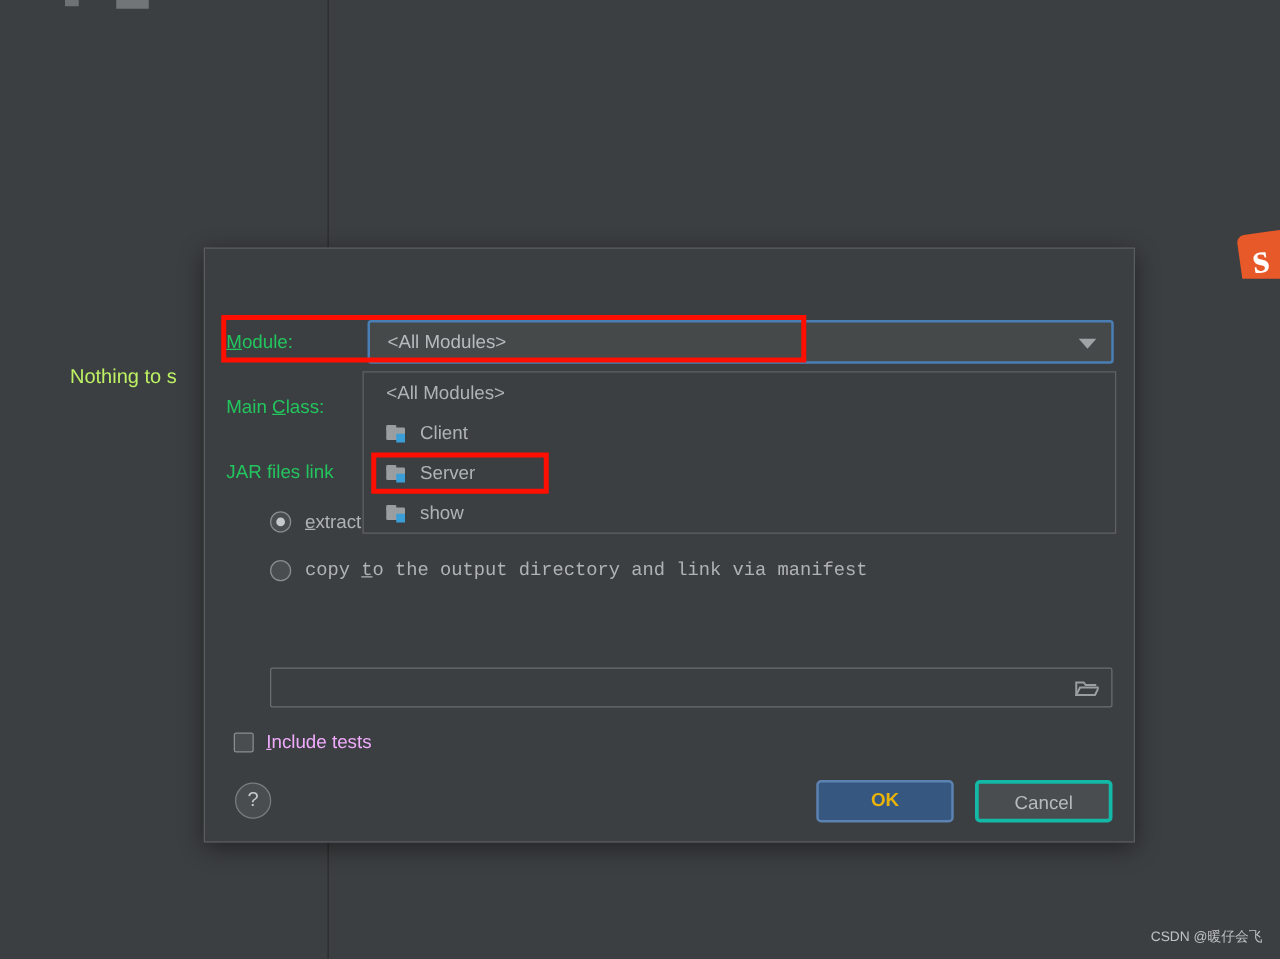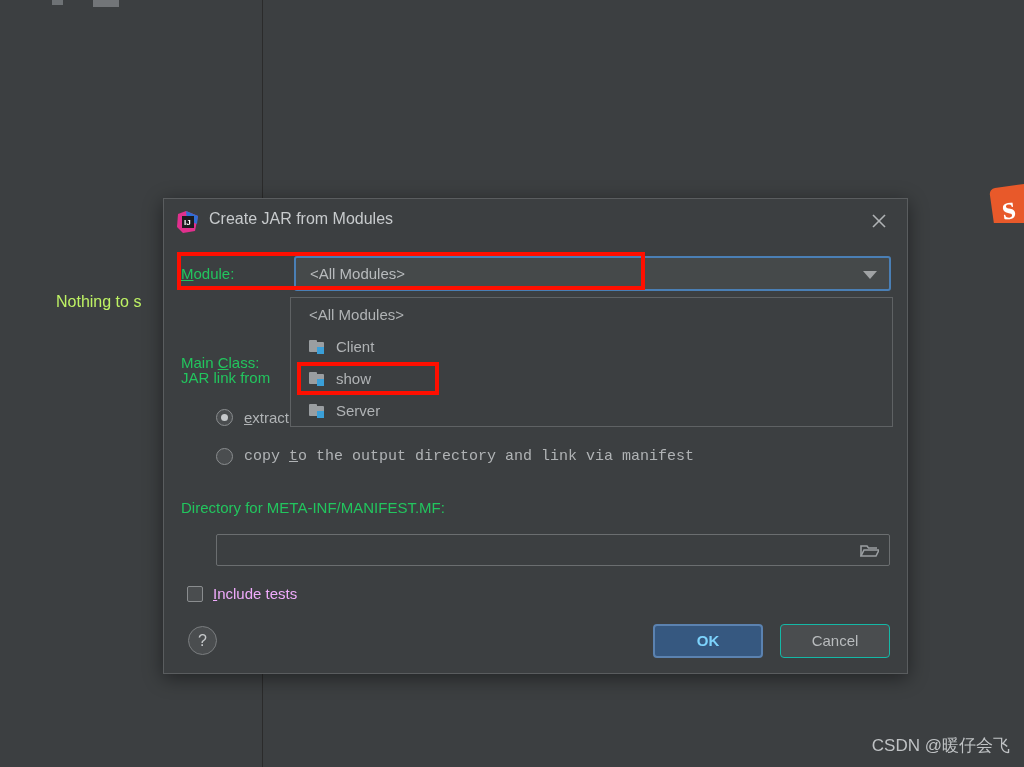--- a/index.html
+++ b/index.html
@@ -61,21 +61,21 @@
     font-size: 34px;
     font-weight: bold;
     color: #ffffff;
     font-family: "Liberation Serif", serif;
     transform: rotate(-8deg);
   }
 
   .watermark {
     position: absolute;
     right: 14px; bottom: 10px;
-    font-size: 17px;
+    font-size: 11px;
     color: #bfc2c4;
     white-space: nowrap;
   }
 
   
   .dialog {
     position: absolute;
     left: 163px; top: 198px;
     width: 745px; height: 476px;
     background: #3c3f41;
@@ -109,21 +109,21 @@
   
   .label {
     position: absolute;
     font-size: 15px;
     color: #22c55e;
     white-space: nowrap;
   }
   .label u { text-decoration: underline; }
 
   .label-module   { left: 17px; top: 66px; }
-  .label-mainclass{ left: 17px; top: 118px; margin-top: 37px; }
+  .label-mainclass{ left: 17px; top: 118px; }
   .label-jarfiles { left: 17px; top: 170px; }
   .label-metainf  { left: 17px; top: 300px; }
 
   
   .combo {
     position: absolute;
     left: 130px; top: 57px;
     width: 597px; height: 35px;
     background: #45494a;
     border: 2px solid #4a7fb5;
@@ -234,33 +234,33 @@
     line-height: 27px;
     cursor: pointer;
   }
   .btn-ok {
     position: absolute;
     left: 489px; top: 425px;
     width: 110px; height: 34px;
     background: #365880;
     border: 2px solid #5b82b0;
     border-radius: 4px;
-    color: #7dd3fc;
+    color: #eab308;
     font-size: 15px;
     font-weight: bold;
     line-height: 30px;
     text-align: center;
     cursor: pointer;
   }
   .btn-cancel {
     position: absolute;
     left: 616px; top: 425px;
     width: 110px; height: 34px;
     background: #4a4d4f;
-    border: 1px solid #14b8a6;
+    border: 3px solid #14b8a6;
     border-radius: 4px;
     color: #b8bbbd;
     font-size: 15px;
     line-height: 32px;
     text-align: center;
     cursor: pointer;
   }
 
   
   .dropdown {
@@ -334,59 +334,41 @@
 
   <div class="bg-orange-icon">
     <div class="shape"></div>
     <div class="glyph">s</div>
   </div>
 
   <div class="watermark">CSDN @暖仔会飞</div>
 
   <div class="dialog">
 
-    <div class="titlebar">
-      <div class="ij-logo">
-        <svg width="22" height="22" viewBox="0 0 22 22">
-          <path d="M1 3 L9 0 L21 5 L18 20 L6 22 L0 16 Z" fill="#e1308e"></path>
-          <path d="M9 0 L21 5 L20 13 L10 9 Z" fill="#2f6ed4"></path>
-          <rect x="5" y="5" width="12" height="12" fill="#1b1b1f"></rect>
-          <text x="7" y="14" font-family="Liberation Sans, sans-serif" font-size="8" font-weight="bold" fill="#ffffff">IJ</text>
-        </svg>
-      </div>
-      <div class="title-text">Create JAR from Modules</div>
-      <div class="close-btn">
-        <svg width="26" height="26" viewBox="0 0 26 26">
-          <line x1="7" y1="7" x2="19" y2="19" stroke="#b0b3b5" stroke-width="1.6"></line>
-          <line x1="19" y1="7" x2="7" y2="19" stroke="#b0b3b5" stroke-width="1.6"></line>
-        </svg>
-      </div>
-    </div>
 
     <div class="label label-module"><u>M</u>odule:</div>
     <div class="combo">
       <div class="combo-value">&lt;All Modules&gt;</div>
       <div class="combo-arrow"></div>
     </div>
 
     <div class="label label-mainclass">Main <u>C</u>lass:</div>
     <div class="mainclass-field"></div>
 
-    <div class="label label-jarfiles">JAR link from</div>
+    <div class="label label-jarfiles">JAR files link</div>
 
     <div class="radio-row r1">
       <div class="radio-circle checked"></div>
       <div class="radio-label"><u>e</u>xtract to the target JAR</div>
     </div>
     <div class="radio-row r2">
       <div class="radio-circle"></div>
       <div class="radio-label">copy <u>t</u>o the output directory and link via manifest</div>
     </div>
 
-    <div class="label label-metainf">Directory for META-INF/MANIFEST.MF:</div>
     <div class="path-field">
       <div class="folder-icon">
         <svg width="19" height="15" viewBox="0 0 19 15">
           <path d="M1 13 L1 3 L7 3 L8.5 5 L17 5" fill="none" stroke="#9a9ea1" stroke-width="1.6"></path>
           <path d="M1 13 L4 7 L19 7 L16 13 Z" fill="none" stroke="#9a9ea1" stroke-width="1.6"></path>
         </svg>
       </div>
     </div>
 
     <div class="check-row">
@@ -410,28 +392,28 @@
           <span class="f-badge"></span>
       </span>
       <span class="dd-text">Client</span>
     </div>
     <div class="dd-item">
       <span class="mod-icon">
         <span class="f-back"></span>
           <span class="f-body"></span>
           <span class="f-badge"></span>
       </span>
-      <span class="dd-text">show</span>
+      <span class="dd-text">Server</span>
     </div>
     <div class="dd-item">
       <span class="mod-icon">
         <span class="f-back"></span>
           <span class="f-body"></span>
           <span class="f-badge"></span>
       </span>
-      <span class="dd-text">Server</span>
+      <span class="dd-text">show</span>
     </div>
   </div>
 
   <div class="anno anno-module"></div>
   <div class="anno anno-server"></div>
 
 </div>
 
 </body></html>

